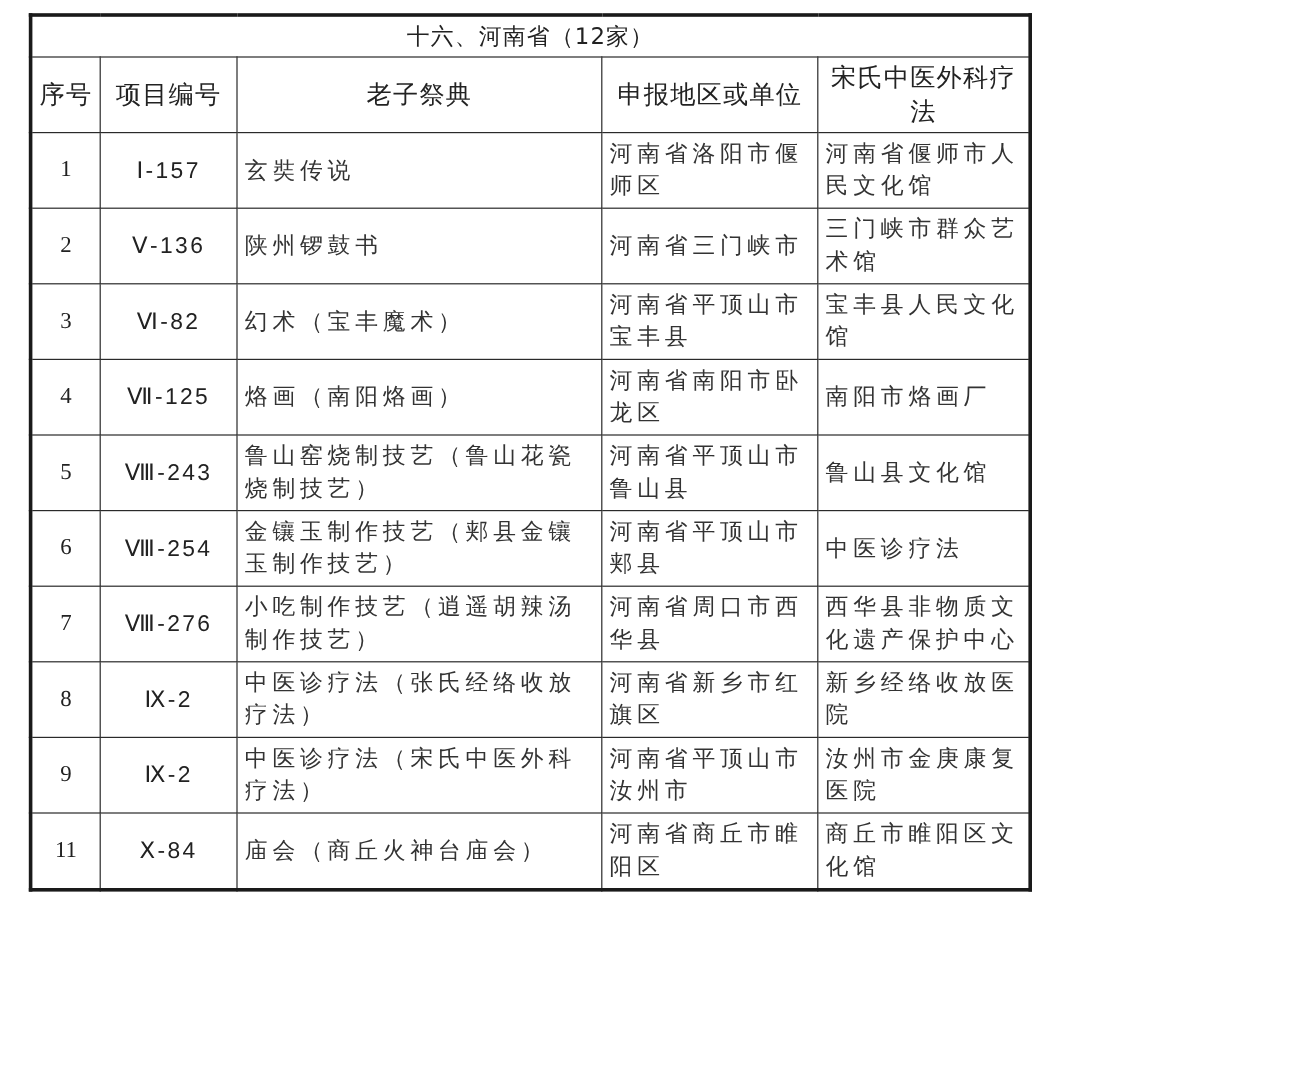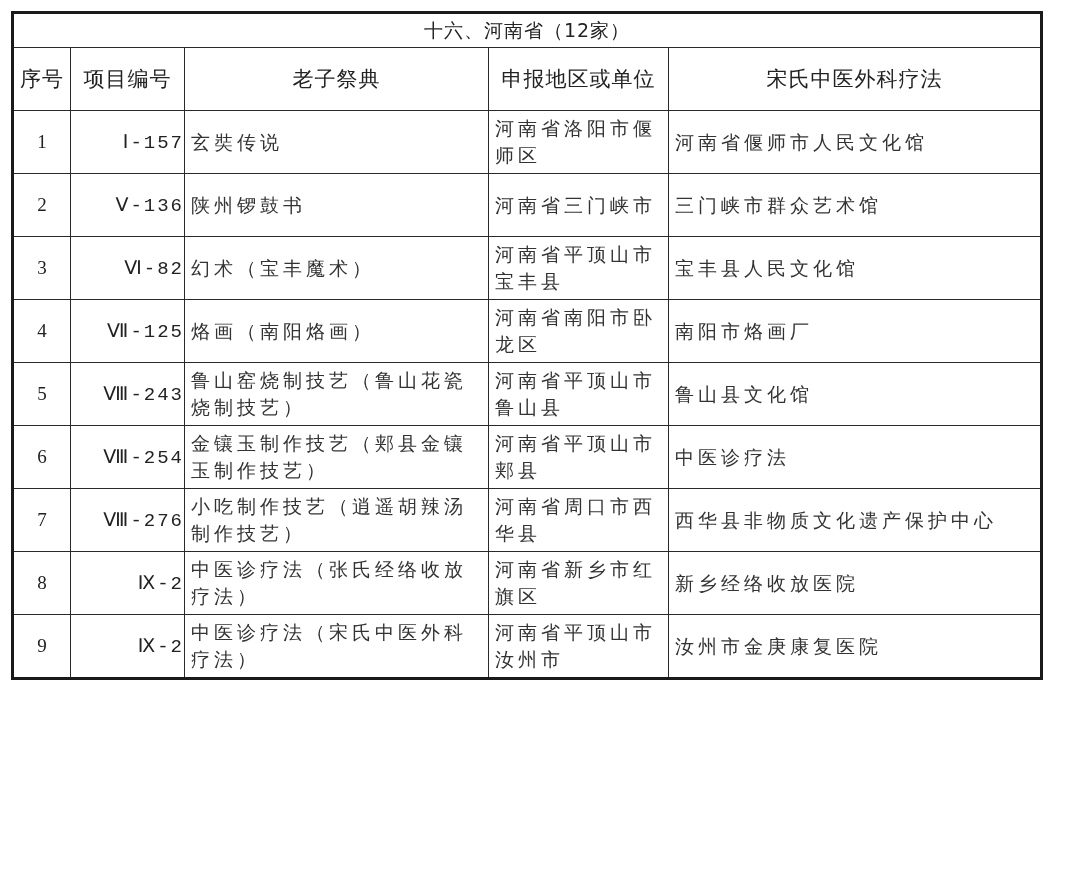--- a/index.html
+++ b/index.html
@@ -1,35 +1,35 @@
 <!DOCTYPE html>
 <html><head>
 <meta charset="utf-8">
 <style>
   html, body { margin: 0; padding: 0; background: #ffffff; }
   body { width: 1080px; height: 888px; position: relative; overflow: hidden; }
   .tbl {
-    position: absolute; left: 11px; top: 11px; width: 1032px;
+    position: absolute; left: 24px; top: 11px; width: 836px;
     border-collapse: collapse; table-layout: fixed;
     border: 3px solid #1a1a1a;
     font-family: "DejaVu Serif", "Liberation Serif", serif;
     color: #222;
   }
   .tbl td, .tbl th { border: 1.5px solid #2a2a2a; padding: 0; }
   .title-cell {
     height: 33px; text-align: center; font-size: 19px; font-weight: normal;
     font-family: "DejaVu Sans", "Liberation Sans", sans-serif; letter-spacing: 1px;
   }
   .hdr th {
     height: 62px; font-size: 21px; font-weight: normal; text-align: center;
     font-family: Liberation Mono, monospace; letter-spacing: 1px;
   }
   .row td { height: 62px; font-size: 19px; vertical-align: middle; }
   .c-num { text-align: center; font-family: "Liberation Serif", serif; font-size: 19px; }
-  .c-code { text-align: right; font-family: Liberation Mono, monospace; font-size: 23px; letter-spacing: 2px; }
+  .c-code { text-align: center; font-family: Liberation Sans, sans-serif; font-size: 23px; letter-spacing: 2px; }
   .c-text { text-align: left; padding-left: 6px !important; padding-right: 4px !important;
     letter-spacing: 4px; line-height: 27px; font-family: "DejaVu Sans", sans-serif; font-size: 19px; color:#333; }
 </style>
 </head>
 <body>
 
 <table class="tbl">
   <colgroup>
     <col style="width:58px">
       <col style="width:114px">
@@ -106,14 +106,21 @@
     <td class="c-text">河南省新乡市红旗区</td>
     <td class="c-text">新乡经络收放医院</td>
   </tr>
       <tr class="row">
     <td class="c-num">9</td>
     <td class="c-code">Ⅸ-2</td>
     <td class="c-text">中医诊疗法（宋氏中医外科疗法）</td>
     <td class="c-text">河南省平顶山市汝州市</td>
     <td class="c-text">汝州市金庚康复医院</td>
   </tr>
+      <tr class="row">
+    <td class="c-num">11</td>
+    <td class="c-code">Ⅹ-84</td>
+    <td class="c-text">庙会（商丘火神台庙会）</td>
+    <td class="c-text">河南省商丘市睢阳区</td>
+    <td class="c-text">商丘市睢阳区文化馆</td>
+  </tr>
     </tbody>
 </table>
 
 </body></html>

